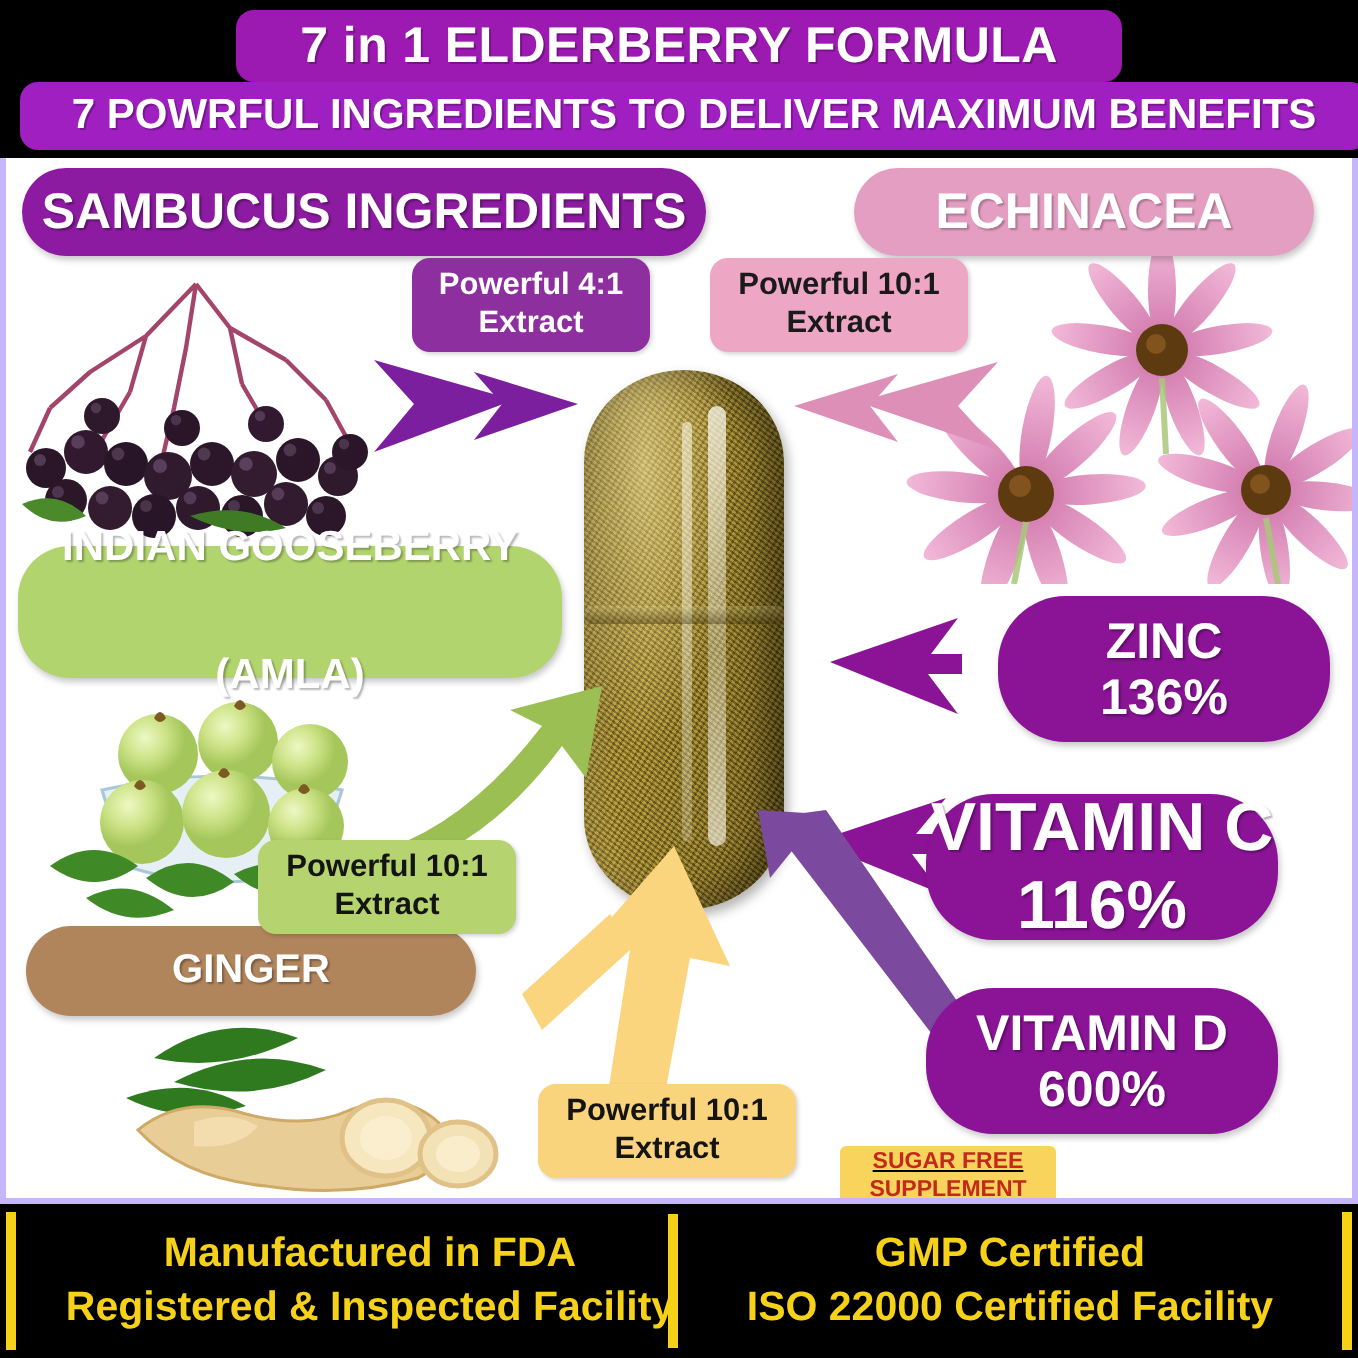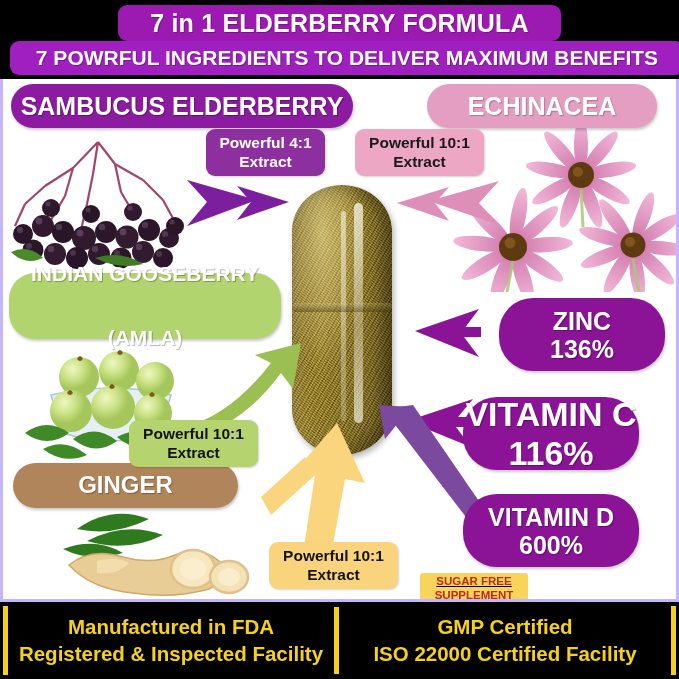--- a/index.html
+++ b/index.html
@@ -54,21 +54,21 @@
   .pill-sambucus{left:8px;top:5px;width:342px;height:44px;background:#8d1ba2;}
   .pill-sambucus span{color:#fff;font-size:25px;text-shadow:1px 1px 1px rgba(0,0,0,.35);}
 
   .pill-echinacea{left:424px;top:5px;width:230px;height:44px;background:#e49ec1;}
   .pill-echinacea span{color:#fff;font-size:25px;text-shadow:1px 1px 1px rgba(0,0,0,.25);}
 
   .pill-amla{left:6px;top:194px;width:272px;height:66px;background:#b2d46e;border-radius:26px;gap:40px;}
   .pill-amla span{color:#fff;font-size:21px;text-shadow:1px 1px 1px rgba(0,0,0,.28);}
 
   .pill-ginger{left:10px;top:384px;width:225px;height:45px;background:#b1855c;border-radius:24px;}
-  .pill-ginger span{color:#fff;font-size:24px;text-shadow:1px 1px 1px rgba(0,0,0,.3);}
+  .pill-ginger span{color:#fff;font-size:20px;text-shadow:1px 1px 1px rgba(0,0,0,.3);}
 
   .pill-zinc{left:496px;top:219px;width:166px;height:73px;background:#8a1396;border-radius:34px;}
   .pill-zinc span{color:#fff;font-size:25px;text-shadow:1px 1px 1px rgba(0,0,0,.3);}
 
   .pill-vitc{left:460px;top:318px;width:176px;height:73px;background:#8a1396;border-radius:34px;}
   .pill-vitc span{color:#fff;font-size:34px;text-shadow:1px 1px 1px rgba(0,0,0,.3);}
 
   .pill-vitd{left:460px;top:415px;width:176px;height:73px;background:#8a1396;border-radius:34px;}
   .pill-vitd span{color:#fff;font-size:25px;text-shadow:1px 1px 1px rgba(0,0,0,.3);}
 
@@ -96,21 +96,21 @@
   
   .footer{position:absolute;left:0;top:602px;width:679px;height:77px;background:#000;}
   .foot-edge{position:absolute;top:4px;width:5px;height:69px;background:#f5d118;}
   .foot-edge.l{left:3px;}
   .foot-edge.r{left:671px;}
   .foot-div{position:absolute;left:334px;top:5px;width:5px;height:67px;background:#f5d118;}
   .foot-box{position:absolute;top:4px;display:flex;flex-direction:column;align-items:center;
       justify-content:center;text-align:center;}
   .foot-box span{display:block;color:#f5d118;font-weight:bold;font-size:20.5px;line-height:1.3;
       white-space:nowrap;}
-  .foot-left{left:10px;width:322px;height:69px;}
+  .foot-left{left:24px;width:322px;height:69px;}
   .foot-right{left:341px;width:328px;height:69px;}
 </style>
 </head>
 <body>
 
 <div id="infographic">
 
   <div class="header-band">
     <div class="title-pill">
       <span>7 in 1  ELDERBERRY FORMULA</span>
@@ -333,21 +333,21 @@
     </div>
 
     <div class="arrow" style="left:374px;top:324px;width:110px;height:122px;">
       <svg width="110" height="122" viewBox="0 0 110 122">
         <path d="M6 6 L36 2 L106 104 L92 118 Z" fill="#7b4a9e"></path>
         <path d="M2 2 L34 4 L8 36 Z" fill="#7b4a9e"></path>
       </svg>
     </div>
 
     <div class="pill pill-sambucus">
-      <span>SAMBUCUS ELDERBERRY</span>
+      <span>SAMBUCUS INGREDIENTS</span>
     </div>
 
     <div class="pill pill-echinacea">
       <span>ECHINACEA</span>
     </div>
 
     <div class="pill pill-amla">
       <span>INDIAN GOOSEBERRY</span>
       <span>(AMLA)</span>
     </div>

